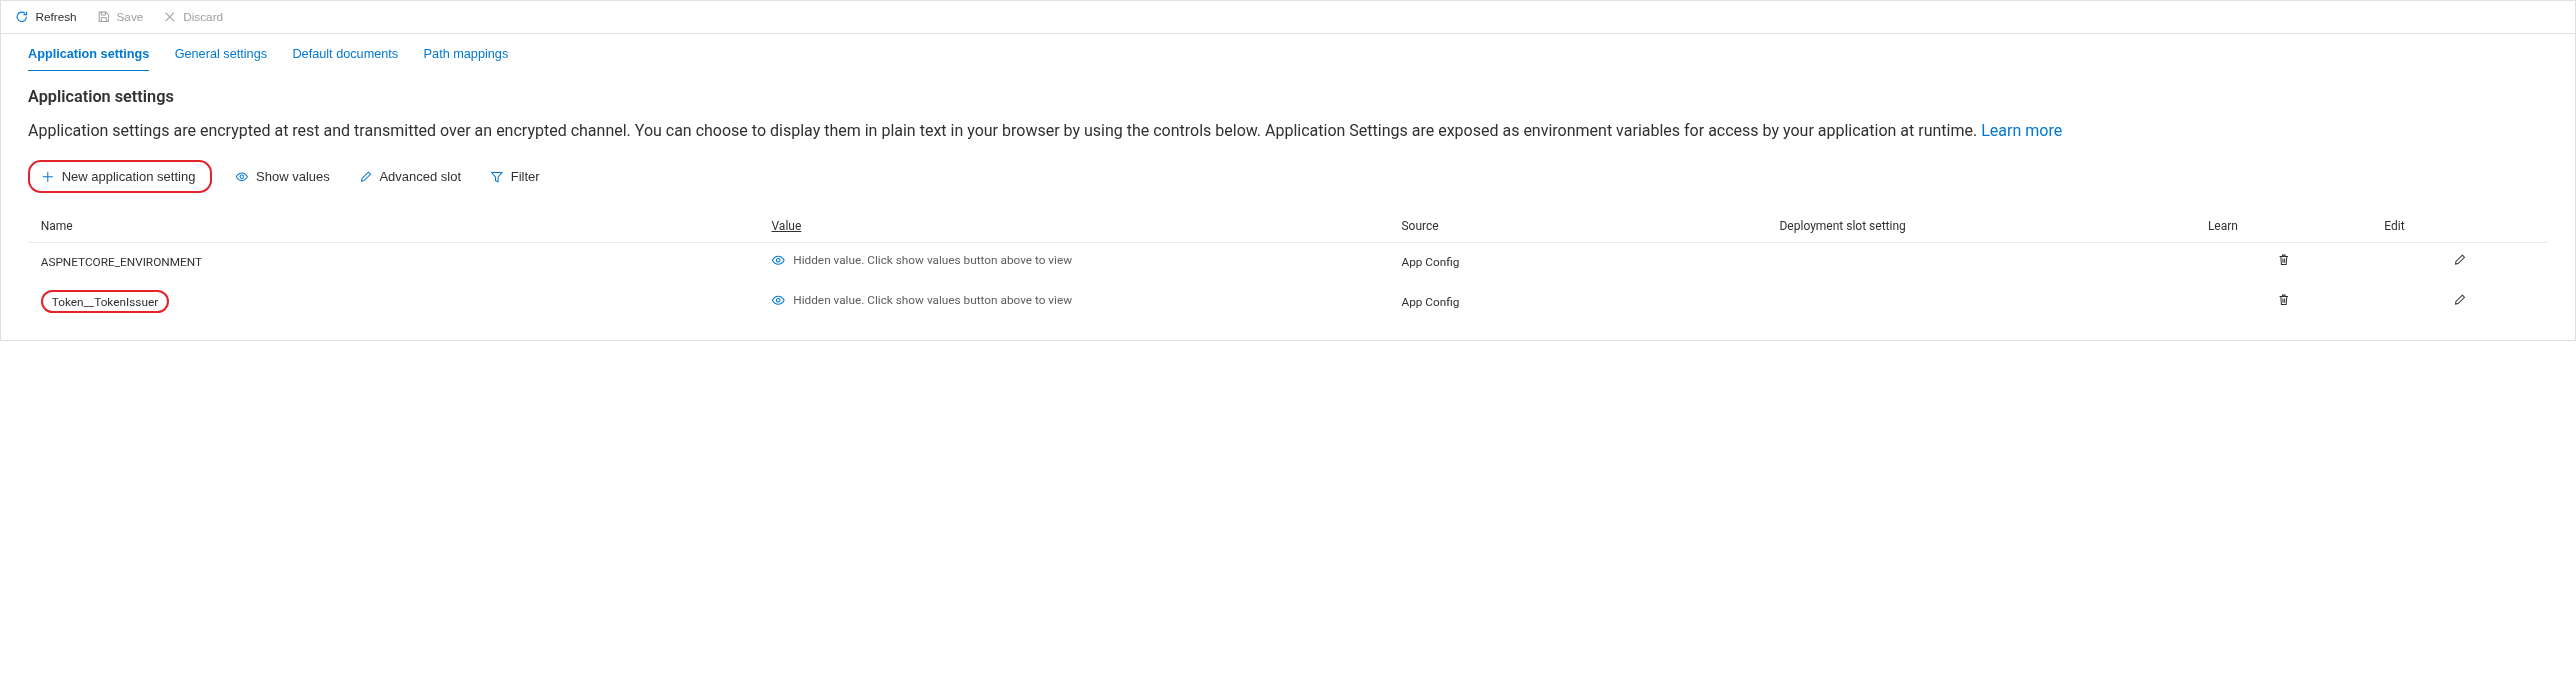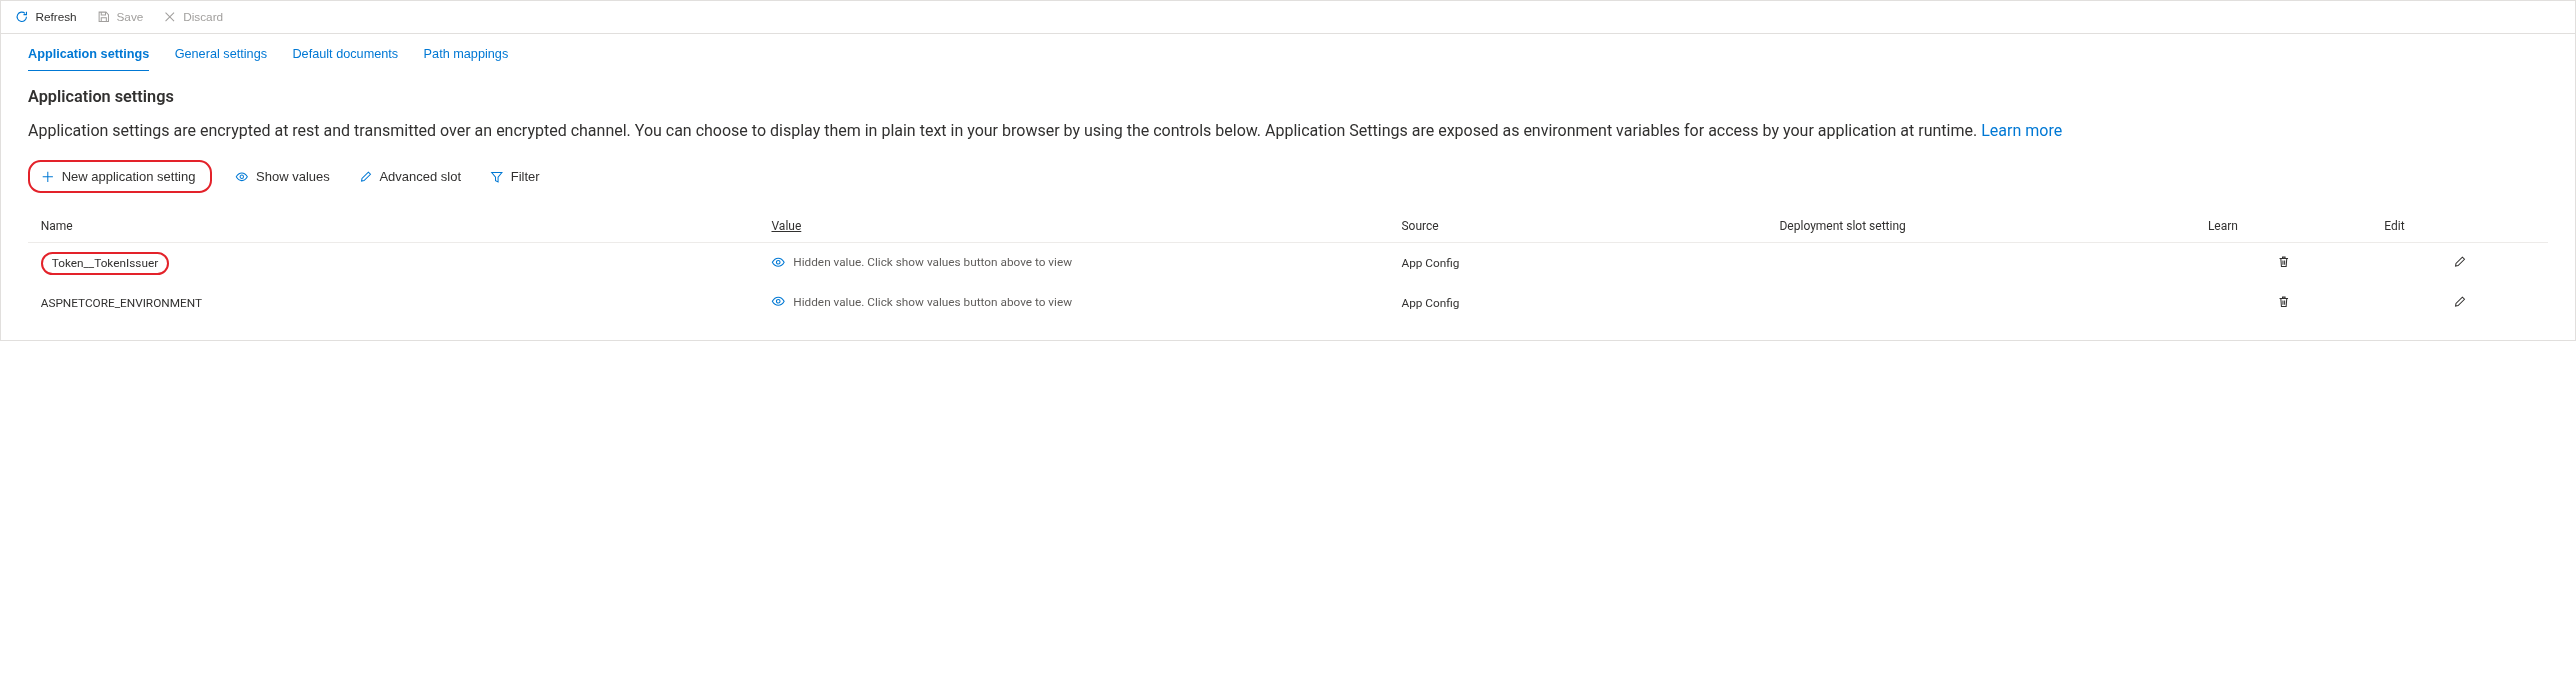--- a/index.html
+++ b/index.html
@@ -218,54 +218,54 @@
           <th class="col-source">Source</th>
           <th class="col-slot">Deployment slot setting</th>
           <th class="col-delete">Learn</th>
           <th class="col-edit">Edit</th>
         </tr>
       </thead>
       <tbody>
 
         <tr>
           <td class="col-name">
+            <span>ASPNETCORE_ENVIRONMENT</span>
+          </td>
+          <td class="col-value">
+            <span class="value-cell">
+              <svg viewBox="0 0 16 16">
+                  <path fill="none" stroke="currentColor" stroke-width="1.2" d="M1.5 8S4 3.5 8 3.5 14.5 8 14.5 8 12 12.5 8 12.5 1.5 8 1.5 8z"></path>
+                  <circle cx="8" cy="8" r="2" fill="none" stroke="currentColor" stroke-width="1.2"></circle>
+                </svg>
+              <span>Hidden value. Click show values button above to view</span>
+            </span>
+          </td>
+          <td class="col-source muted">App Config</td>
+          <td class="col-slot"></td>
+          <td class="col-delete">
+            <button class="icon-btn">
+              <svg viewBox="0 0 16 16">
+                  <path fill="none" stroke="currentColor" stroke-width="1.2" d="M3 4h10M6.5 4V2.5h3V4M4.5 4l.7 9.5h5.6L11.5 4M7 6.5v5M9 6.5v5"></path>
+                </svg>
+            </button>
+          </td>
+          <td class="col-edit">
+            <button class="icon-btn">
+              <svg viewBox="0 0 16 16">
+                  <path fill="none" stroke="currentColor" stroke-width="1.2" d="M11 2.5l2.5 2.5L6 12.5 3 13l.5-3z"></path>
+                </svg>
+            </button>
+          </td>
+        </tr>
+
+        <tr>
+          <td class="col-name">
             <span class="highlight-ring-cell">
               <span>Token__TokenIssuer</span>
             </span>
-          </td>
-          <td class="col-value">
-            <span class="value-cell">
-              <svg viewBox="0 0 16 16">
-                  <path fill="none" stroke="currentColor" stroke-width="1.2" d="M1.5 8S4 3.5 8 3.5 14.5 8 14.5 8 12 12.5 8 12.5 1.5 8 1.5 8z"></path>
-                  <circle cx="8" cy="8" r="2" fill="none" stroke="currentColor" stroke-width="1.2"></circle>
-                </svg>
-              <span>Hidden value. Click show values button above to view</span>
-            </span>
-          </td>
-          <td class="col-source muted">App Config</td>
-          <td class="col-slot"></td>
-          <td class="col-delete">
-            <button class="icon-btn">
-              <svg viewBox="0 0 16 16">
-                  <path fill="none" stroke="currentColor" stroke-width="1.2" d="M3 4h10M6.5 4V2.5h3V4M4.5 4l.7 9.5h5.6L11.5 4M7 6.5v5M9 6.5v5"></path>
-                </svg>
-            </button>
-          </td>
-          <td class="col-edit">
-            <button class="icon-btn">
-              <svg viewBox="0 0 16 16">
-                  <path fill="none" stroke="currentColor" stroke-width="1.2" d="M11 2.5l2.5 2.5L6 12.5 3 13l.5-3z"></path>
-                </svg>
-            </button>
-          </td>
-        </tr>
-
-        <tr>
-          <td class="col-name">
-            <span>ASPNETCORE_ENVIRONMENT</span>
           </td>
           <td class="col-value">
             <span class="value-cell">
               <svg viewBox="0 0 16 16">
                   <path fill="none" stroke="currentColor" stroke-width="1.2" d="M1.5 8S4 3.5 8 3.5 14.5 8 14.5 8 12 12.5 8 12.5 1.5 8 1.5 8z"></path>
                   <circle cx="8" cy="8" r="2" fill="none" stroke="currentColor" stroke-width="1.2"></circle>
                 </svg>
               <span>Hidden value. Click show values button above to view</span>
             </span>
           </td>

